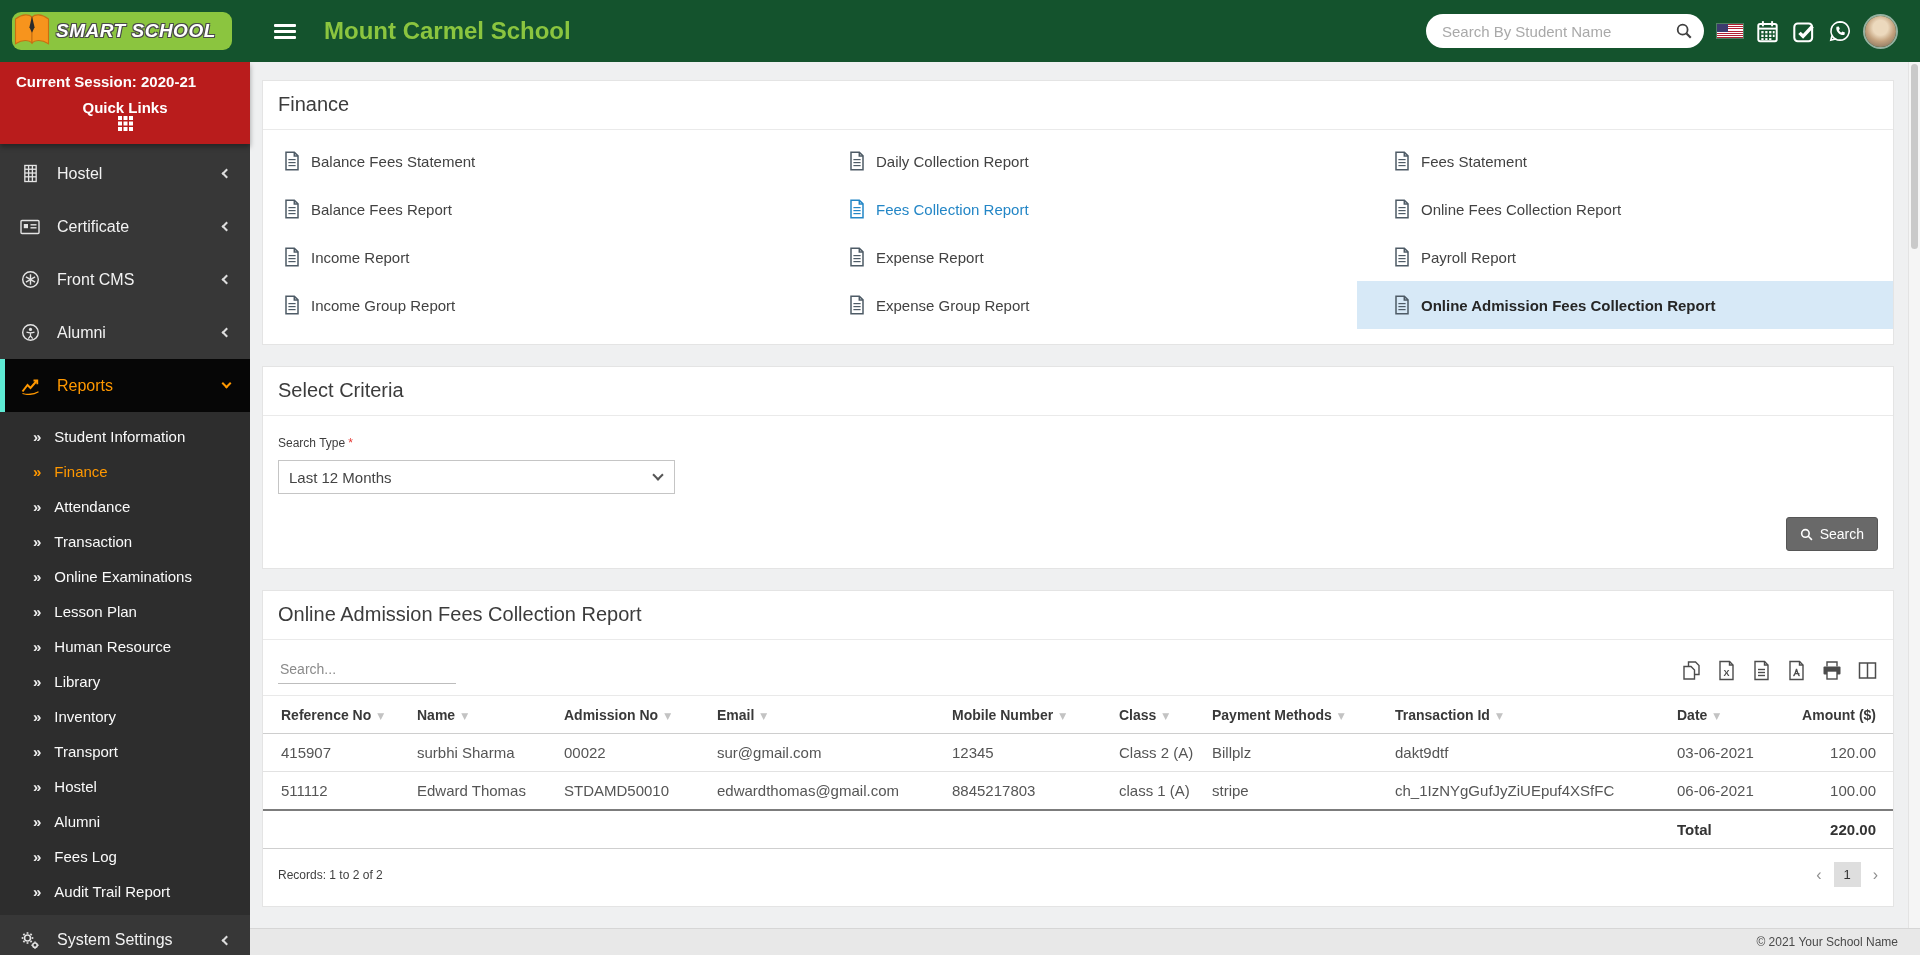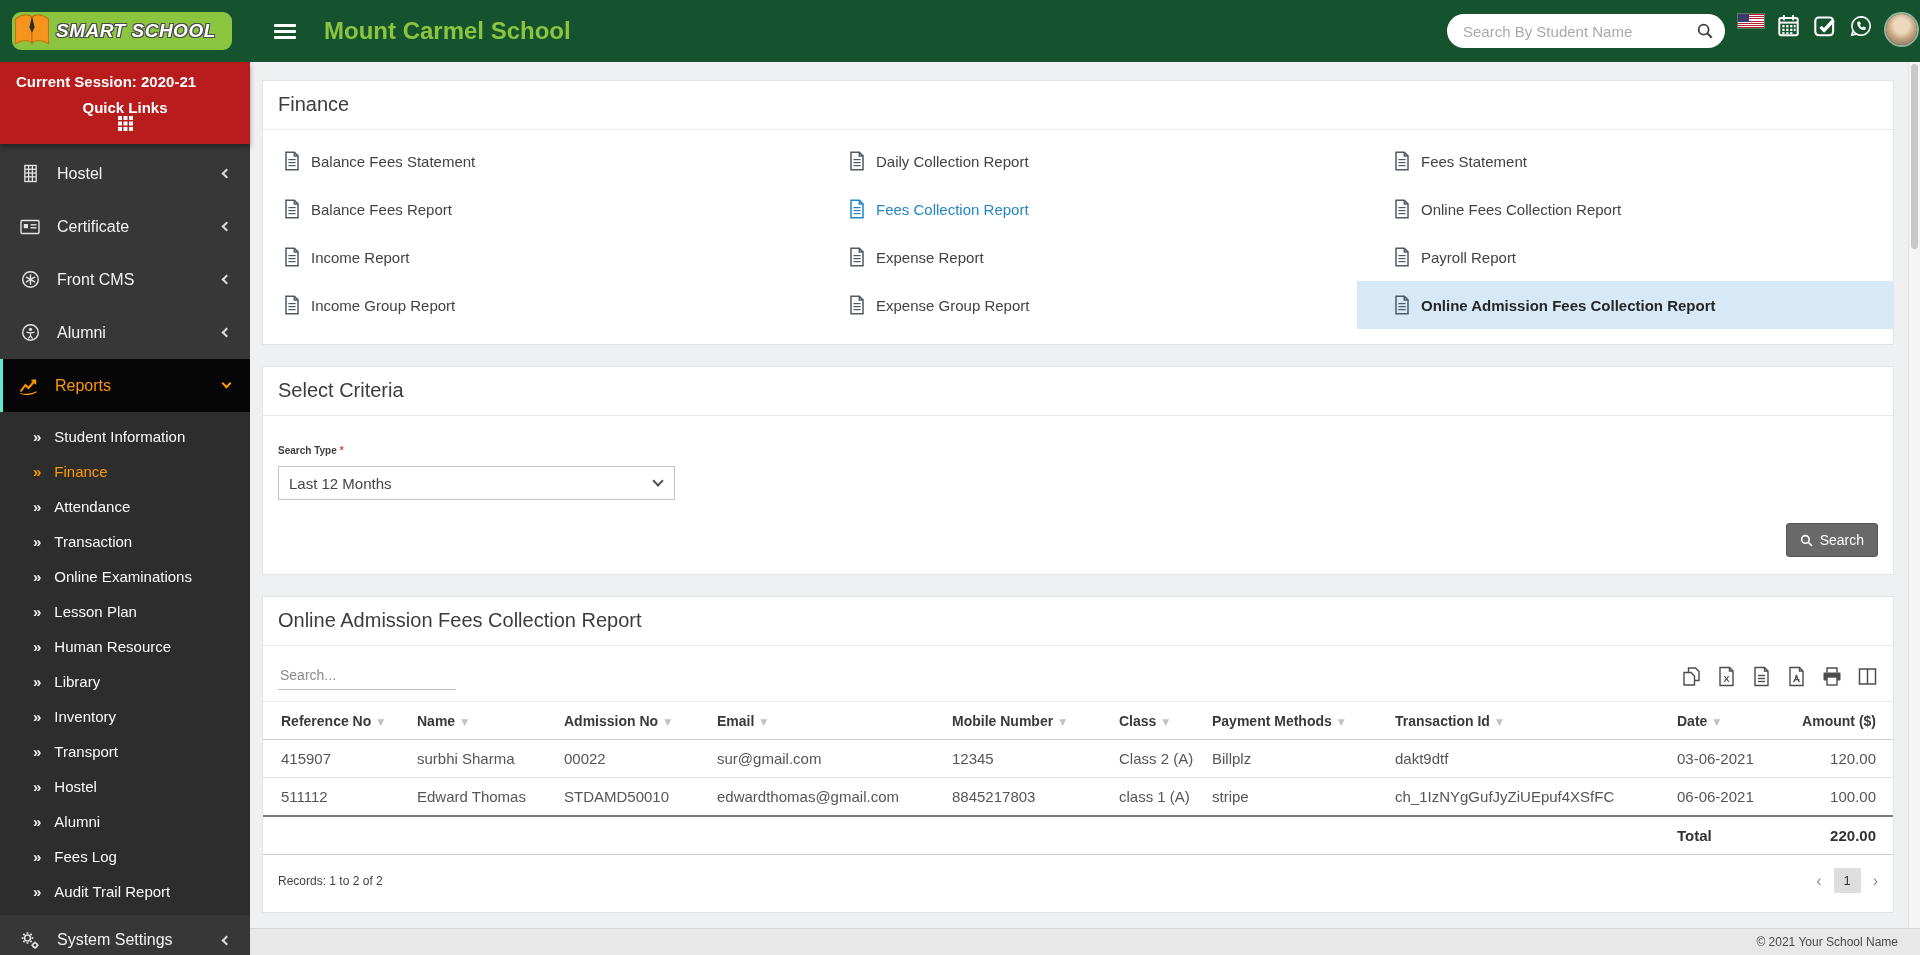--- a/index.html
+++ b/index.html
@@ -12,21 +12,21 @@
   .logo-area { width:250px; display:flex; align-items:center; padding-left:12px; flex:0 0 250px; }
   .logo { position:relative; display:inline-block; }
   .logo-pill { display:inline-block; background:#8bc53f; border-radius:9px; padding:8px 16px 8px 44px;
     font-weight:bold; font-style:italic; font-size:19px; letter-spacing:.5px; color:#fff;
     text-shadow:1px 1px 0 #4a4a4a,-1px 1px 0 #4a4a4a,1px -1px 0 #4a4a4a,-1px -1px 0 #4a4a4a; }
   .logo-book { position:absolute; left:-2px; top:-4px; }
   .hamburger { margin-left:24px; width:22px; height:15px; position:relative; cursor:pointer; }
   .hamburger span { position:absolute; left:0; width:22px; height:3px; background:#fff; border-radius:1px; }
   .hamburger span:nth-child(1){top:0} .hamburger span:nth-child(2){top:6px} .hamburger span:nth-child(3){top:12px}
   .school-name { margin-left:28px; color:#8bc53f; font-size:24px; font-weight:bold; }
-  .top-right { margin-left:auto; display:flex; align-items:flex-start; gap:13px; padding-right:3px; }
+  .top-right { margin-left:auto; display:flex; align-items:center; gap:13px; padding-right:24px; }
   .search-pill { width:278px; height:34px; background:#fff; border-radius:17px;
     display:flex; align-items:center; padding:0 11px 0 16px; overflow:hidden; }
   .search-pill input { border:none; outline:none; flex:1; min-width:0; font-size:15px; color:#555; }
   .search-pill input::placeholder { color:#a9a9a9; }
   .flag { width:26px; height:14px; position:relative; flex:0 0 auto;
     background:repeating-linear-gradient(180deg,#b22234 0 1.1px,#fff 1.1px 2.2px); box-shadow:0 0 0 1px rgba(255,255,255,.25);}
   .flag::after { content:""; position:absolute; left:0; top:0; width:11px; height:7.5px; background:#3c3b6e; }
   .avatar { width:31px; height:31px; border-radius:50%;
     background:radial-gradient(circle at 50% 38%, #ecd9bd 0 30%, #c3a27e 55%, #6f6152 100%);
     box-shadow:0 0 0 2px rgba(255,255,255,.55); }
@@ -37,21 +37,21 @@
   .session-block { background:#b91c1c; padding:11px 16px 13px; box-shadow:0 3px 5px rgba(0,0,0,.35);font-weight:bold; }
   .session-line { font-size:15px; color:#fdfdfd; }
   .quick-row { display:flex; justify-content:space-between; align-items:center; margin-top:9px;flex-direction:column; }
   .quick-label { font-size:15px; }
   .menu { padding-top:3px; }
   .menu-item { height:53px; display:flex; align-items:center; gap:17px; padding:0 20px; font-size:16px;
     color:#f2f2f2; cursor:pointer; }
   .menu-item .micon { width:20px; display:flex; justify-content:center; color:#e4e4e4; }
   .menu-item .chev { margin-left:auto; width:7px; height:7px; border-left:2px solid #ddd; border-bottom:2px solid #ddd;
     transform:rotate(45deg); }
-  .menu-item.active { background:#060606; border-left:3px solid #5eead4; padding-left:15px; color:#ff9800; }
+  .menu-item.active { background:#060606; border-left:5px solid #5eead4; padding-left:15px; color:#ff9800; }
   .menu-item.active .chev { border-color:#ff9800; transform:rotate(-45deg); margin-top:-4px; }
   .submenu { background:#2d2d2d; padding:7px 0 6px; }
   .submenu-item { height:35px; display:flex; align-items:center; gap:13px; padding-left:33px;
     font-size:15px; color:#fafafa; cursor:pointer; }
   .submenu-item .gl { font-size:15px; font-weight:bold; color:#f0f0f0; }
   .submenu-item.active, .submenu-item.active .gl { color:#ff9800; }
   .sys-item { height:50px; }
 
   
   .main { position:absolute; top:62px; left:250px; right:0; bottom:0; background:#eff0f1;
@@ -60,21 +60,21 @@
   .card-title { font-size:20px; color:#3c3c3c; padding:12px 15px 13px; border-bottom:1px solid #eaeaea; font-weight:400; }
 
   .finance-grid { display:grid; grid-template-columns:565px 545px 1fr; padding:7px 0 15px; }
   .flink { display:flex; align-items:center; gap:11px; height:48px; padding-left:21px; font-size:15px;
     color:#424242; cursor:pointer; }
   .flink .doc { color:#4e5b66; flex:0 0 auto; display:flex; }
   .flink.active, .flink.active .doc { color:#2386c6; }
   .flink.selected { background:#d7e9f7; margin-left:-16px; padding-left:37px; font-weight:bold; color:#262626; }
 
   .criteria-body { padding:12px 15px 17px; }
-  .field-label { font-size:10px; font-weight:bold; color:#3d3d3d; margin:17px 0 10px; }
+  .field-label { font-size:12px; font-weight:normal; color:#3d3d3d; margin:8px 0 10px; }
   .req { color:#e53935; margin-left:3px; }
   .select-wrap { position:relative; width:397px; }
   .select-wrap select { width:100%; height:34px; border:1px solid #c5c5c5; background:#fff; padding:0 30px 0 10px;
     font-size:15px; color:#444; appearance:none; -webkit-appearance:none; outline:none; border-radius:0;
     font-family:"Liberation Sans",sans-serif; }
   .select-chev { position:absolute; right:13px; top:11px; width:8px; height:8px; pointer-events:none;
     border-right:2px solid #555; border-bottom:2px solid #555; transform:rotate(45deg); }
   .btn-row { display:flex; justify-content:flex-end; margin-top:23px; }
   .search-btn { background:#696969; border:1px solid #565656; color:#fff; font-size:14px; padding:8px 13px;
     border-radius:3px; display:flex; align-items:center; gap:7px; cursor:pointer; }

